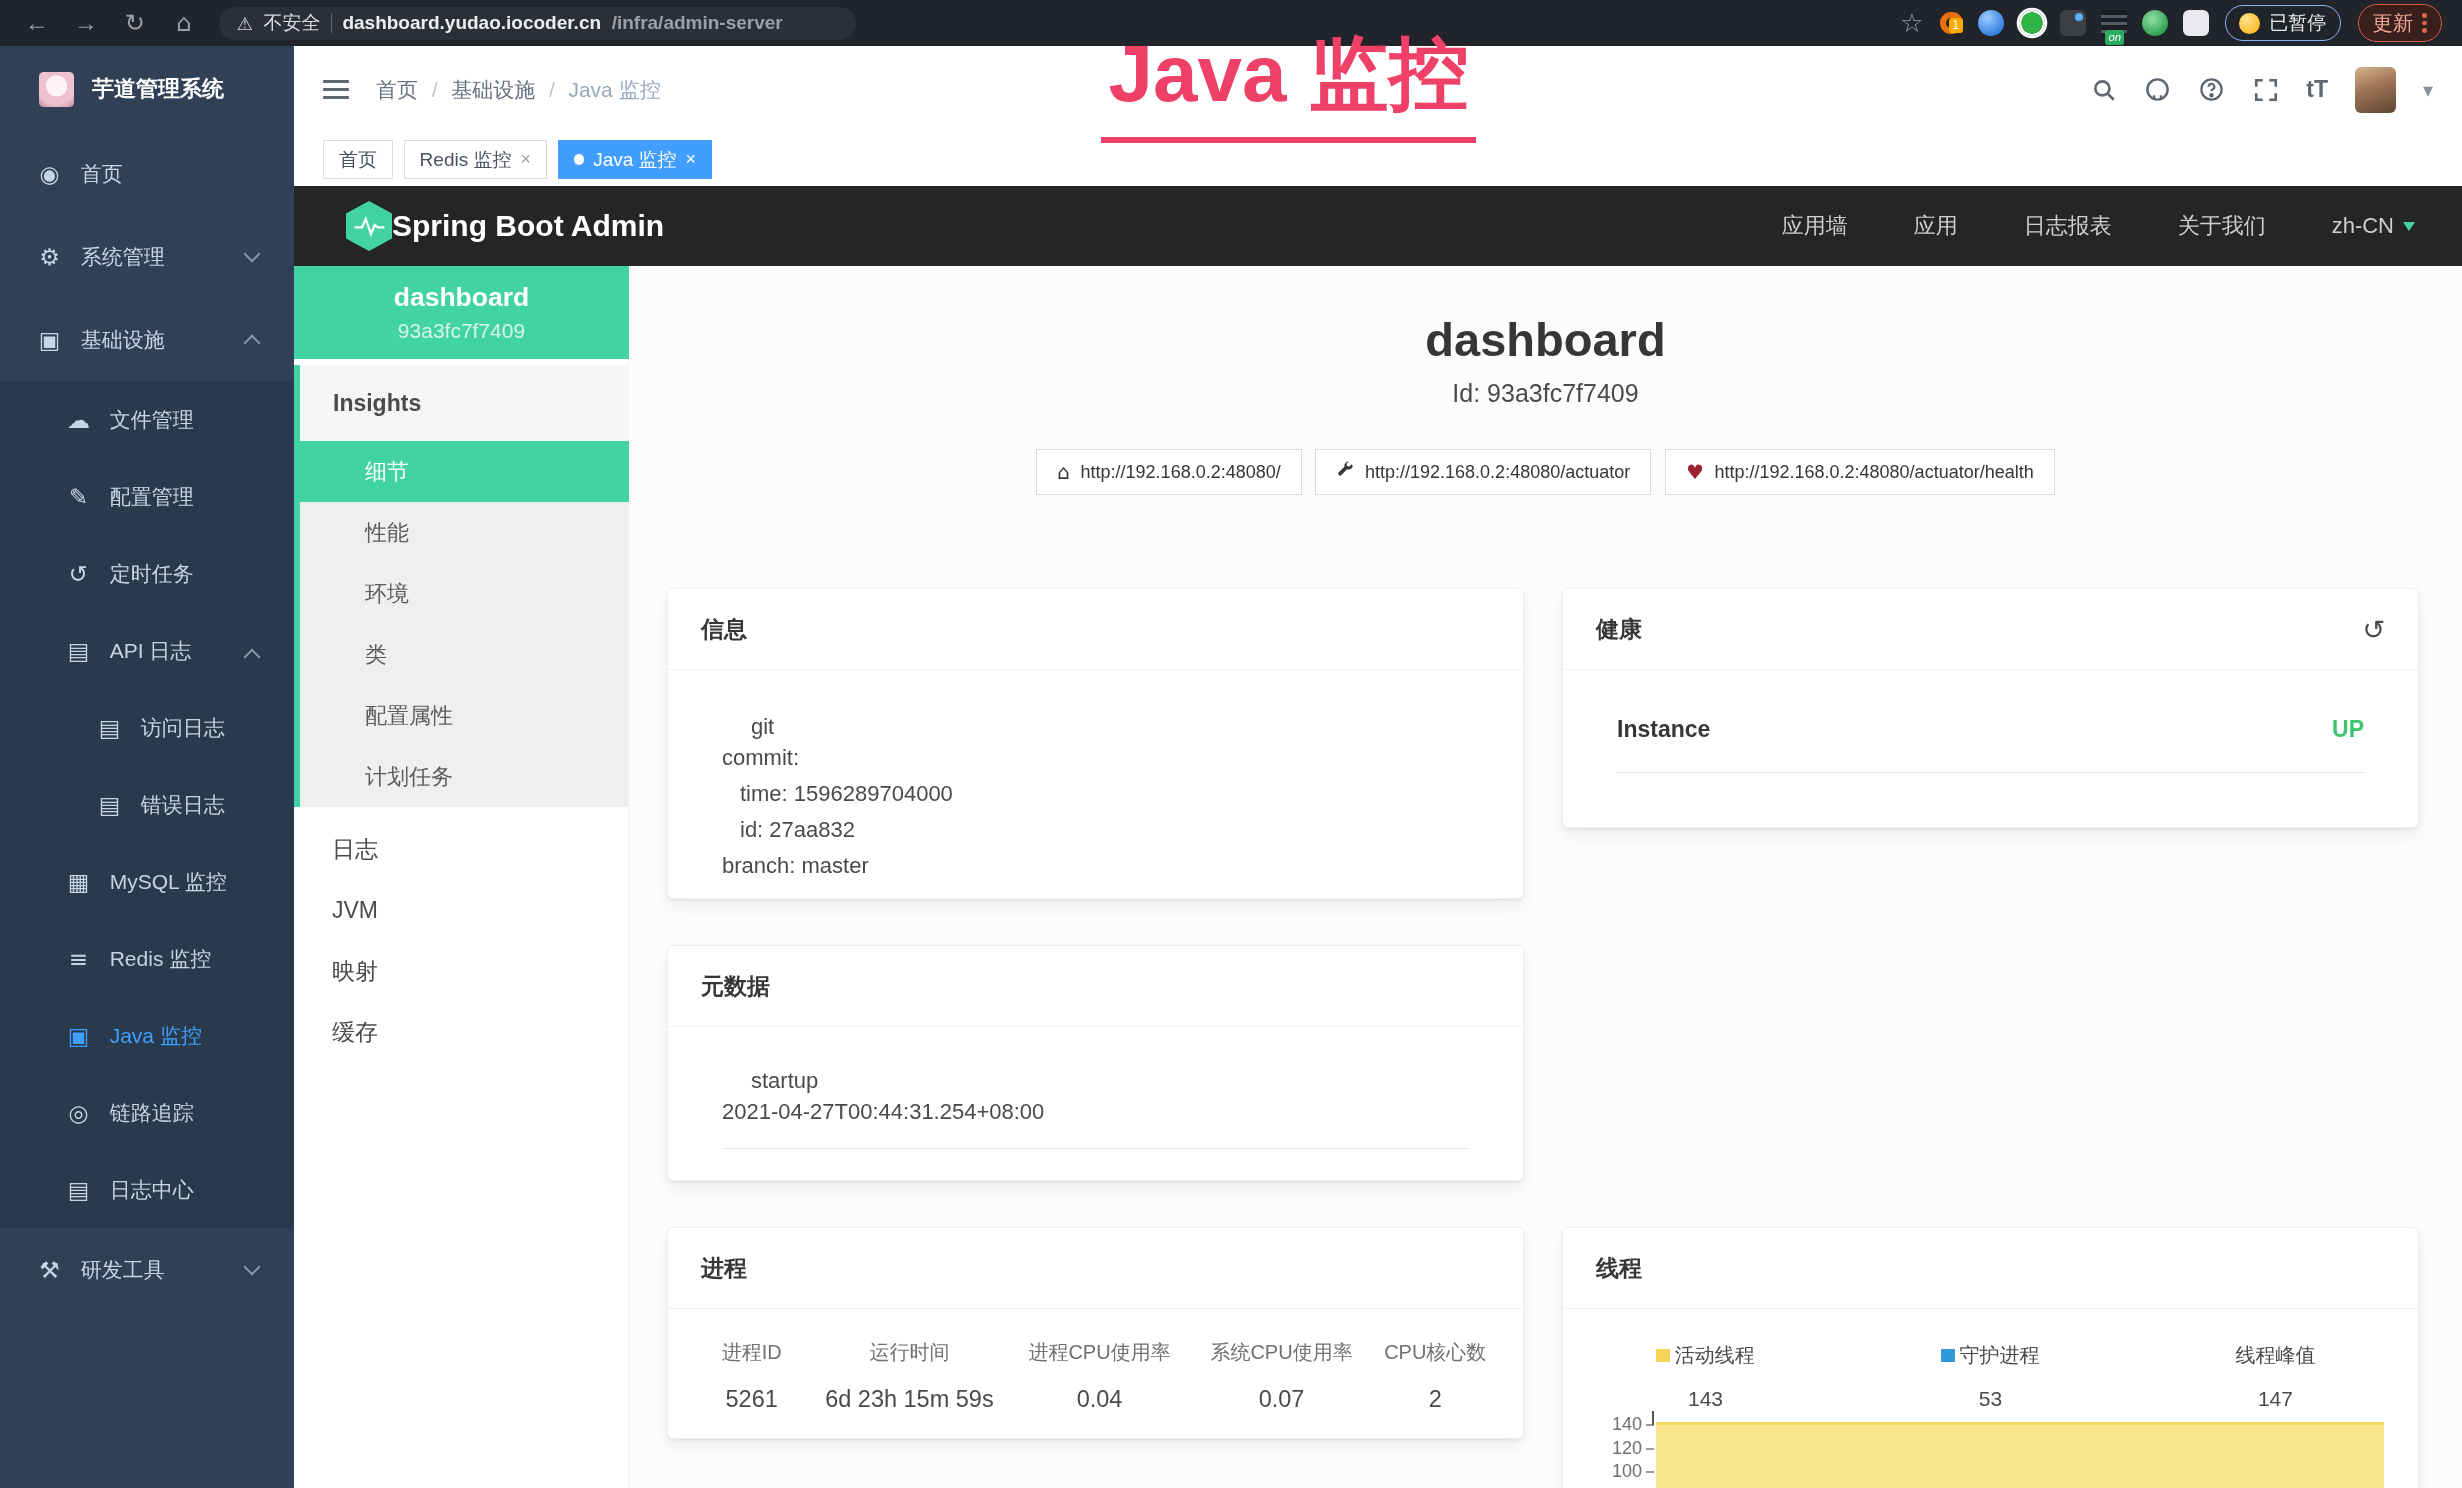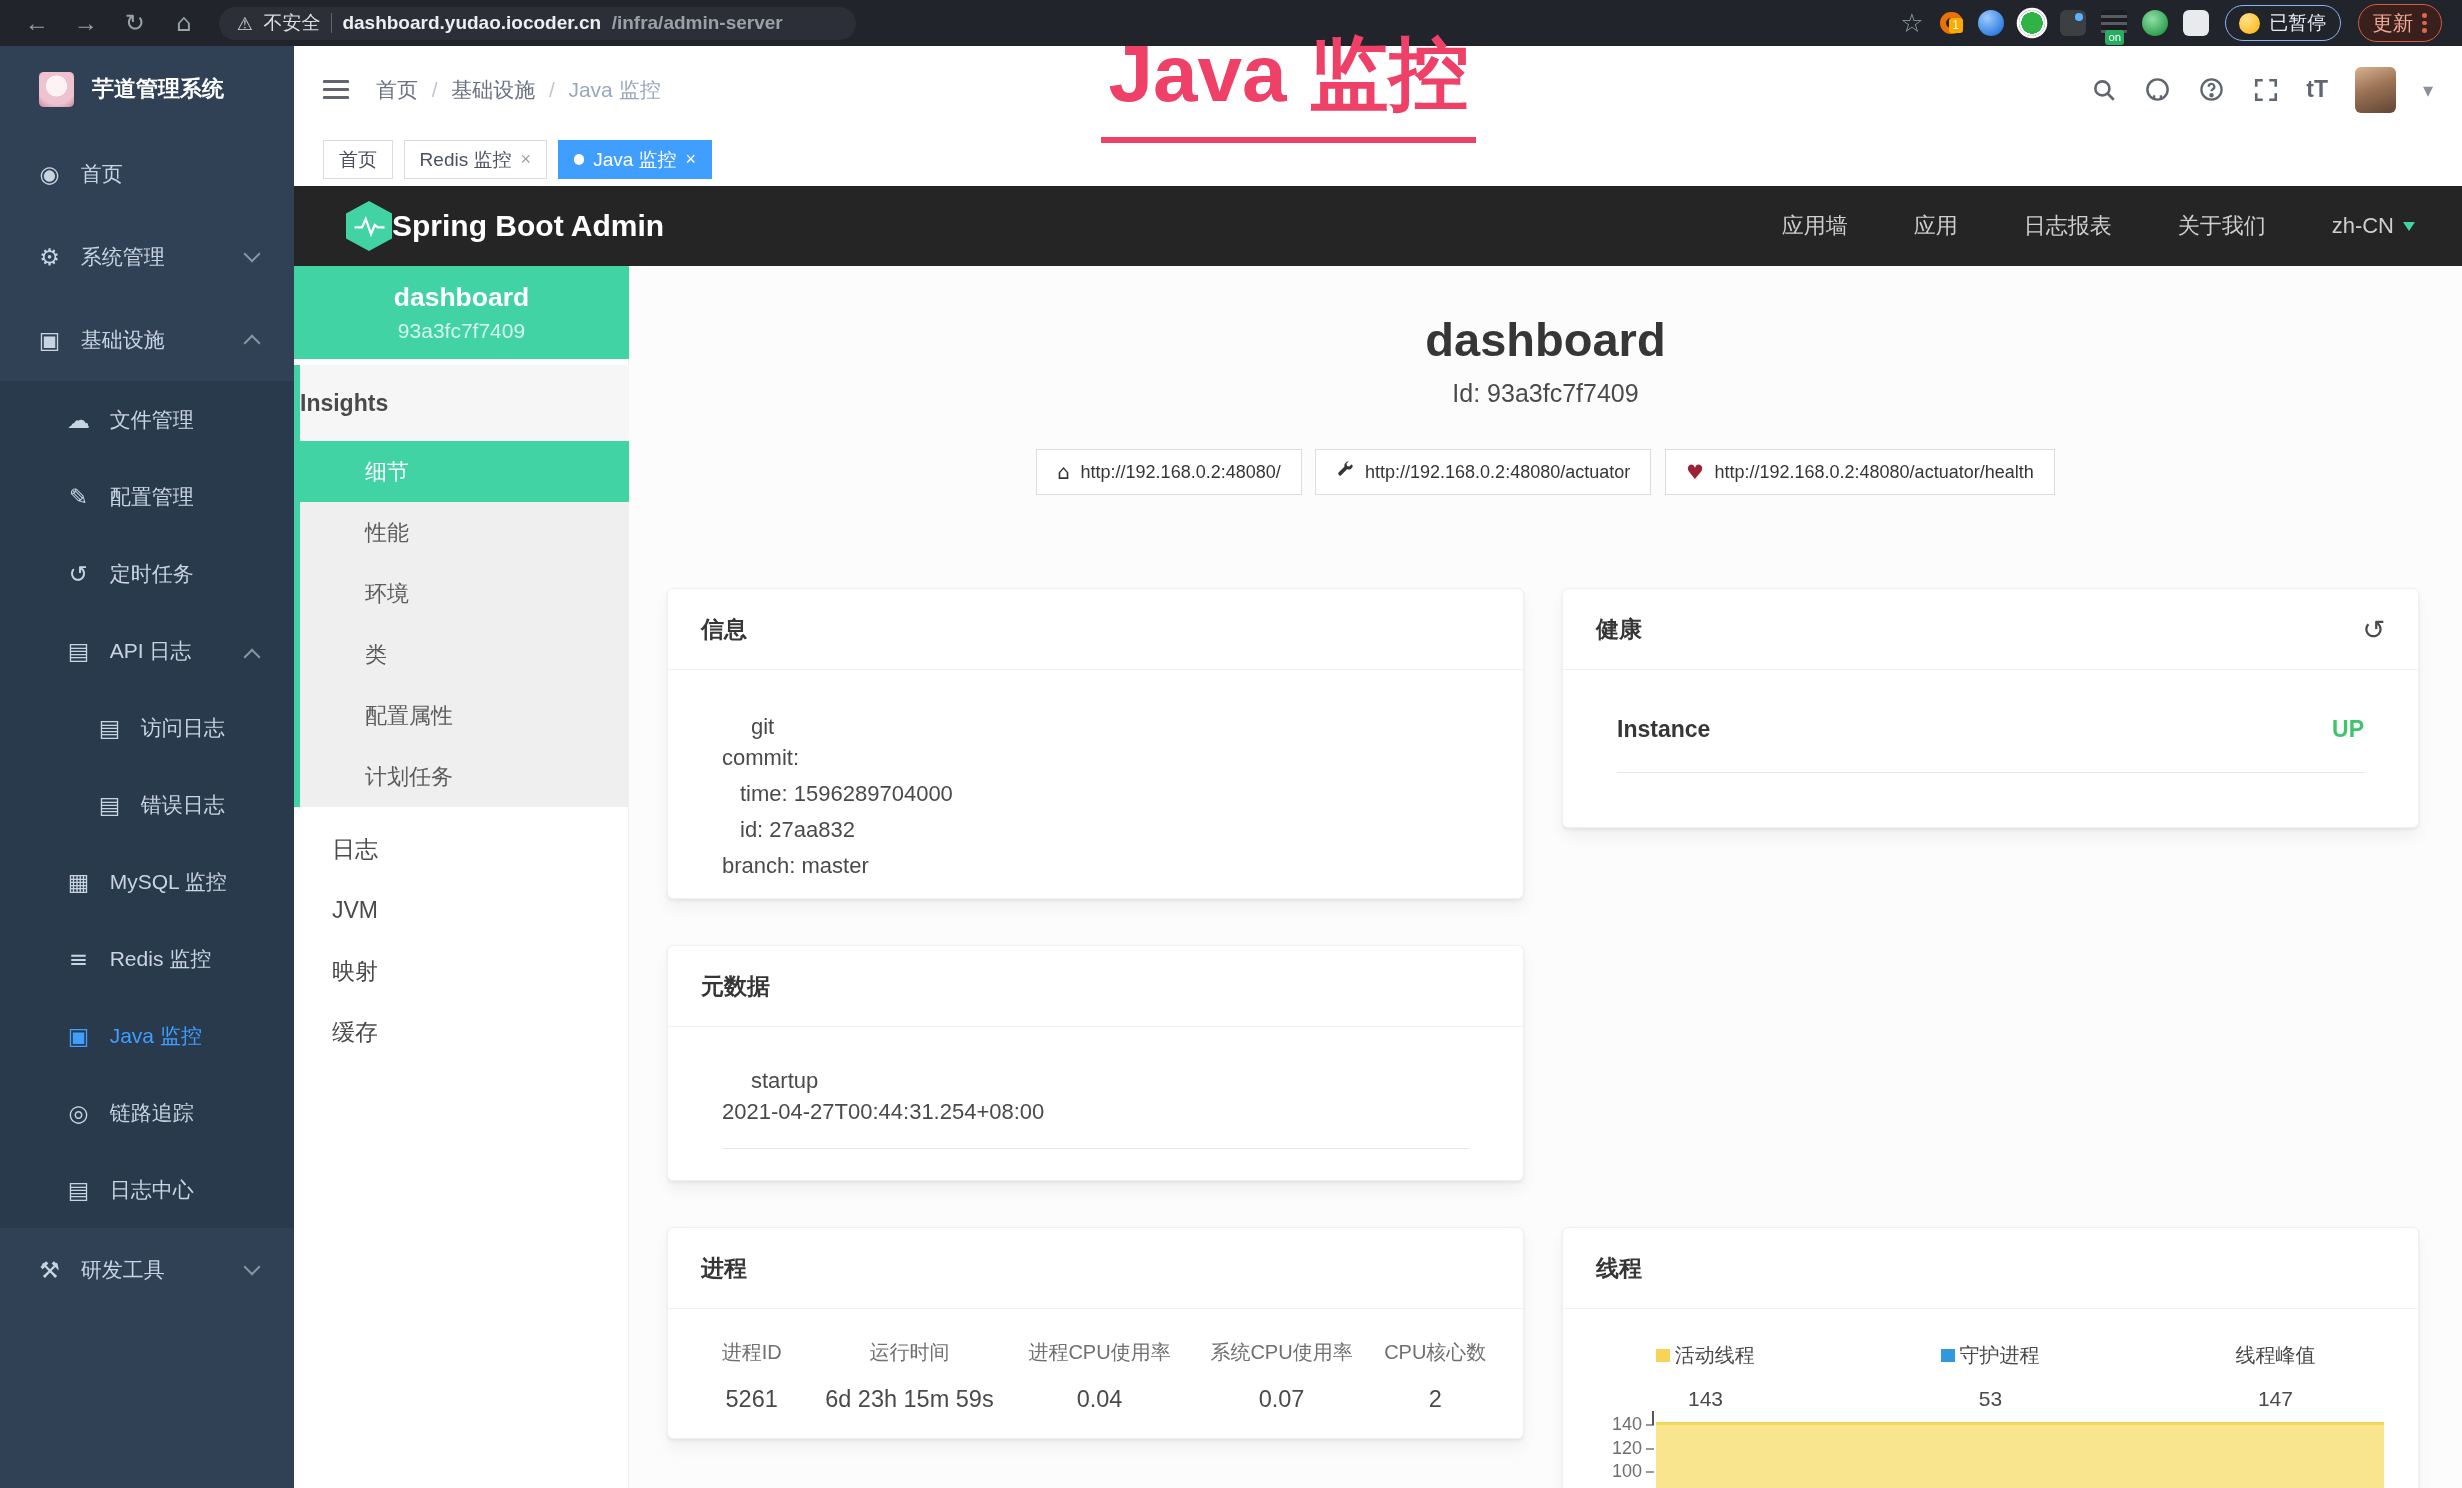--- a/index.html
+++ b/index.html
@@ -23,21 +23,21 @@
   .ext{position:relative;width:26px;height:26px;margin:0 6px;flex-shrink:0;border-radius:50%;}
   .ext-ring{width:10.6px;height:10.6px;border:6.8px solid #e8710a;background:transparent;}
   .ext-badge{position:absolute;right:-6px;bottom:-4.6px;background:#f9ab00;color:#fff;font-size:12px;
              line-height:15px;padding:0 3.8px;border-radius:3px;}
   .ext-pin{background:radial-gradient(circle at 35% 30%,#9ecbff,#2f7de0 75%);}
   .ext-y{background:radial-gradient(circle,#2fb344 0 58%,#fff 59%);box-shadow:0 0 0 2.3px #fff;}
   .ext-grid{border-radius:6px;background:#3c4043;}
   .ext-grid:after{content:"";position:absolute;right:3px;top:3px;width:7.6px;height:7.6px;border-radius:50%;background:#58b2ff;}
   .ext-bars{border-radius:4.6px;background:repeating-linear-gradient(#1b1d22 0 4.6px,#565a63 4.6px 7.6px);}
   .ext-on{position:absolute;left:4.6px;bottom:-9px;background:#27ae60;color:#fff;font-size:11.4px;
-          line-height:15px;padding:0 3px;border-radius:3px;}
+          line-height:15px;padding:0 3px;border-radius:3px;font-style:italic;}
   .ext-leaf{background:radial-gradient(circle at 40% 35%,#8fe0a5,#2e9e4f 75%);}
   .ext-puzzle{border-radius:6px;background:#e8eaed;}
   .pill{display:flex;align-items:center;gap:9px;border-radius:20px;padding:3.8px 13.7px;margin:0 6.8px;flex-shrink:0;}
   .paused{border:1.5px solid #8ab4f8;color:#e8eaed;font-size:19px;}
   .face{width:21px;height:21px;border-radius:50%;background:radial-gradient(circle at 35% 30%,#ffe28a,#fdc02f 70%,#f5a623);}
   .update{border:1.5px solid #d95b3f;background:#3a201d;color:#f1a896;font-size:20.5px;}
   .kebab{display:flex;flex-direction:column;gap:3px;}
   .kebab i{width:4.6px;height:4.6px;border-radius:50%;background:#e0654a;}
 
   
@@ -98,21 +98,21 @@
 
   .content-row{flex:1;display:flex;min-height:0;}
 
   
   .sba-side{width:335px;flex-shrink:0;background:#fff;box-shadow:inset -0.8px 0 0 #ececec;overflow:hidden;}
   .sba-side-header{height:93px;background:#42d3a5;display:flex;flex-direction:column;
                    align-items:center;justify-content:center;gap:6px;cursor:pointer;}
   .sba-app{color:#fff;font-size:26.5px;font-weight:700;}
   .sba-id{color:rgba(255,255,255,.78);font-size:21px;}
   .insights-group{margin-top:6px;border-left:6px solid #42d3a5;background:#efefef;}
-  .insights-label{height:76px;display:flex;align-items:center;
+  .insights-label{height:76px;display:flex;align-items:center;padding-left:33px;
                   font-size:23px;font-weight:700;color:#4a4a4a;background:#f6f6f6;}
   .insight-item{height:61px;display:flex;align-items:center;padding-left:65px;
                 font-size:22px;color:#5c5c5c;cursor:pointer;}
   .insight-item.active{background:#42d3a5;color:#fff;}
   .sba-root-items{margin-top:12px;}
   .sba-root-item{height:61px;display:flex;align-items:center;padding-left:38px;
                  font-size:23px;color:#4a4a4a;cursor:pointer;}
 
   
   .main{flex:1;min-width:0;background:#fcfcfc;overflow:hidden;}

